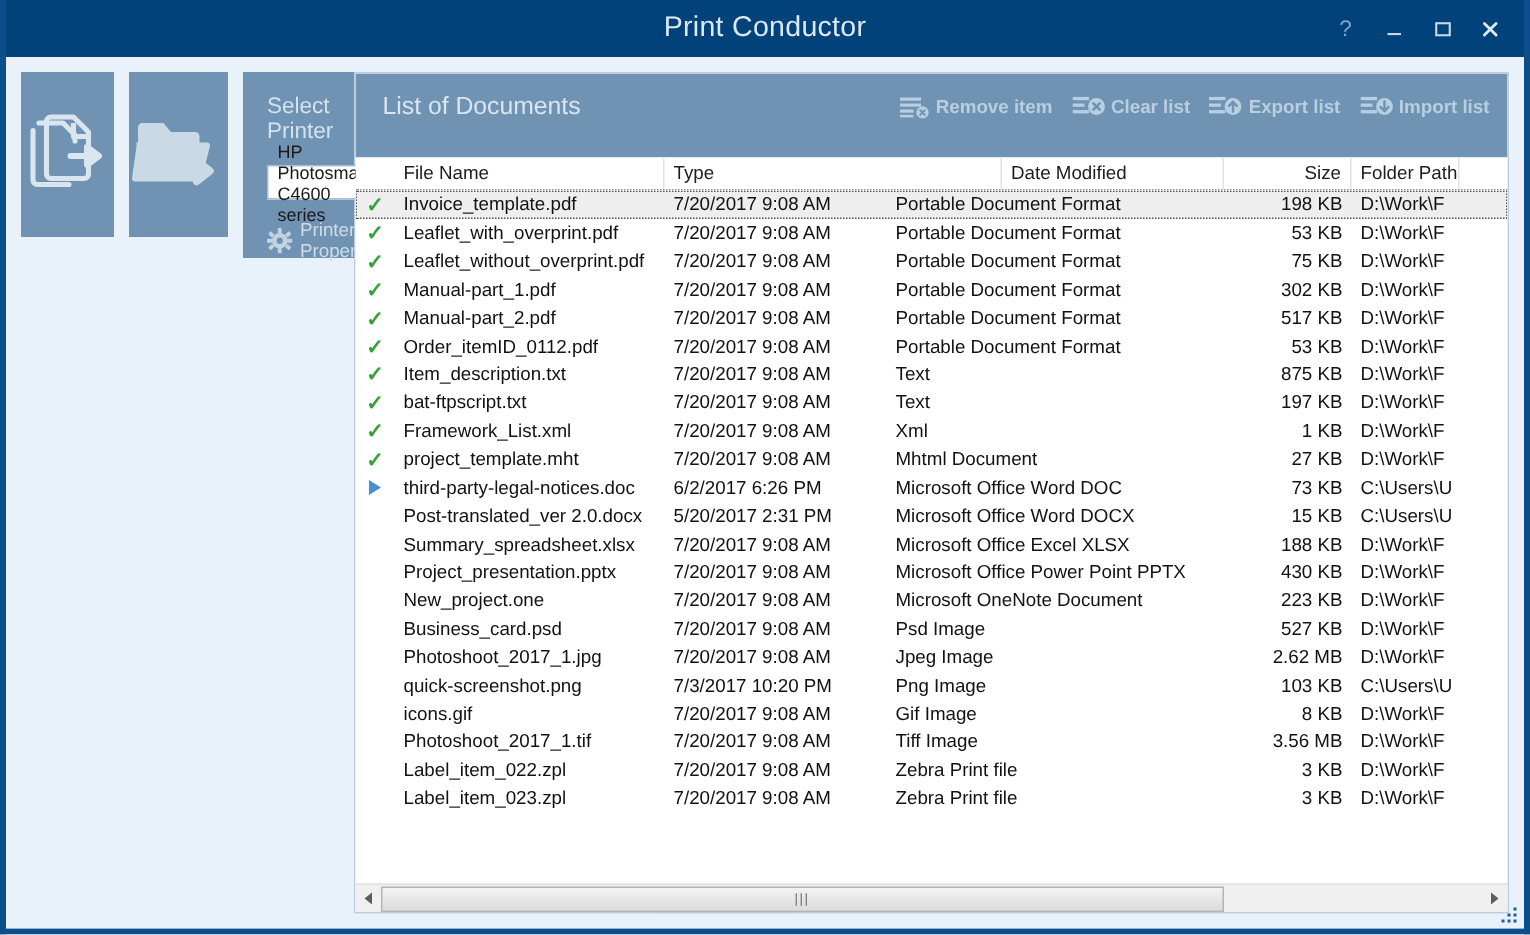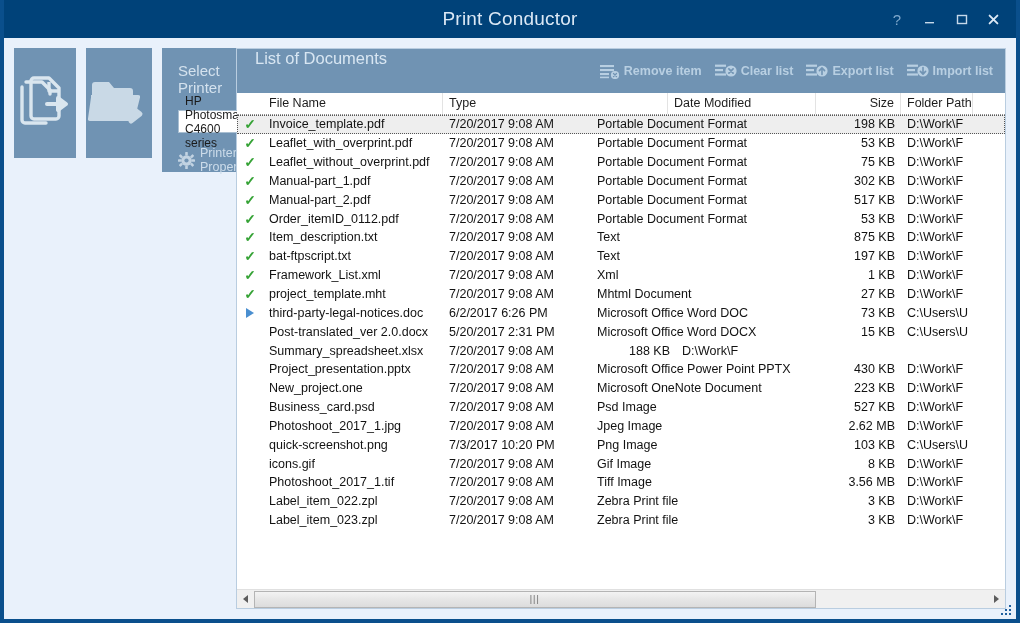--- a/index.html
+++ b/index.html
@@ -174,21 +174,22 @@
     flex-direction: column;
     background: #ffffff;
     border: 1px solid #b9cde0;
     box-sizing: border-box;
     overflow: hidden;
   }
   .list-header {
     height: 44px;
     background: #7093b3;
     display: flex;
-    padding: 0 12px 0 18px;
+    align-items: center;
+    padding: 0 12px 12px 18px;
     flex: none;
   }
   .list-title {
     color: #d8e6f2;
     font-size: 16.5px;
     flex: 1;
   }
   .toolbar {
     display: flex;
     align-items: center;
@@ -662,20 +663,21 @@
               <div class="cell c-name">Post-translated_ver 2.0.docx</div>
               <div class="cell c-date">5/20/2017 2:31 PM</div>
               <div class="cell c-type">Microsoft Office Word DOCX</div>
               <div class="cell c-size">15 KB</div>
               <div class="cell c-path">C:\Users\U</div>
             </div>
             <div class="row">
               <div class="cell c-check"></div>
               <div class="cell c-name">Summary_spreadsheet.xlsx</div>
               <div class="cell c-date">7/20/2017 9:08 AM</div>
+              <div class="cell c-type">Microsoft Office Excel XLSX</div>
               <div class="cell c-size">188 KB</div>
               <div class="cell c-path">D:\Work\F</div>
             </div>
             <div class="row">
               <div class="cell c-check"></div>
               <div class="cell c-name">Project_presentation.pptx</div>
               <div class="cell c-date">7/20/2017 9:08 AM</div>
               <div class="cell c-type">Microsoft Office Power Point PPTX</div>
               <div class="cell c-size">430 KB</div>
               <div class="cell c-path">D:\Work\F</div>

